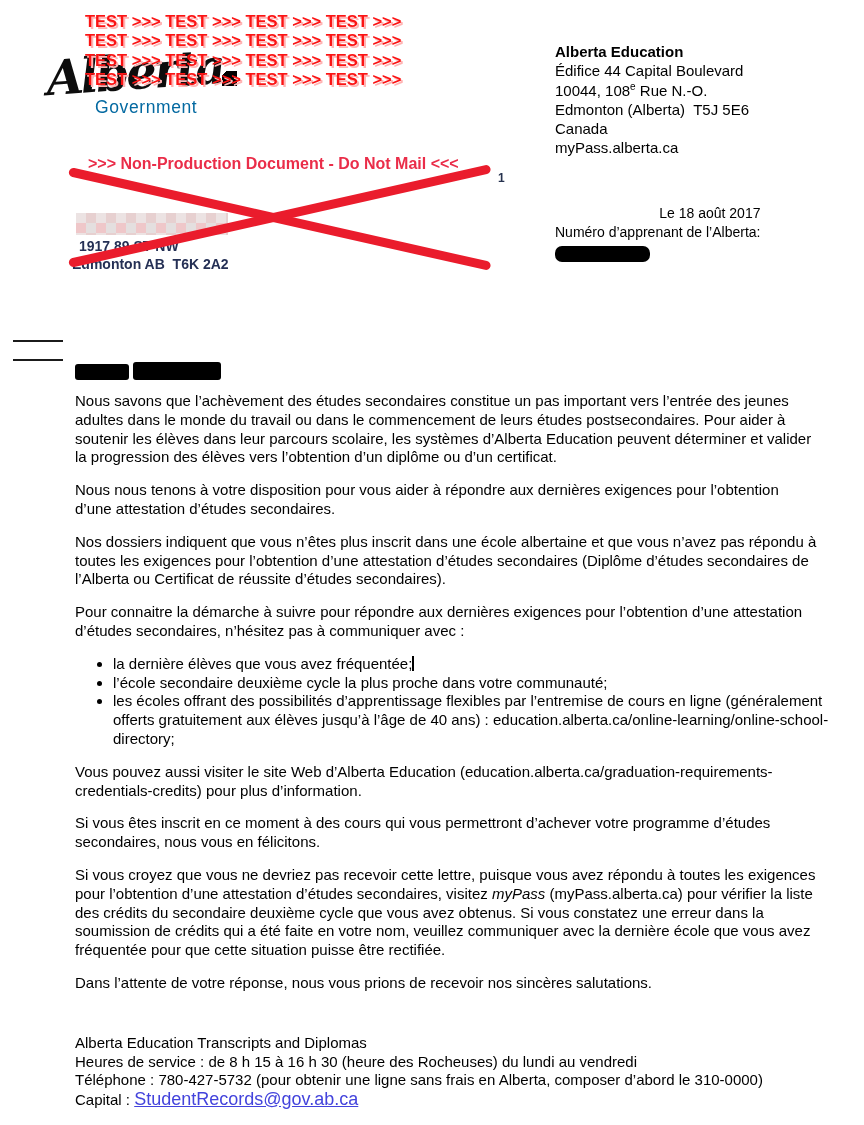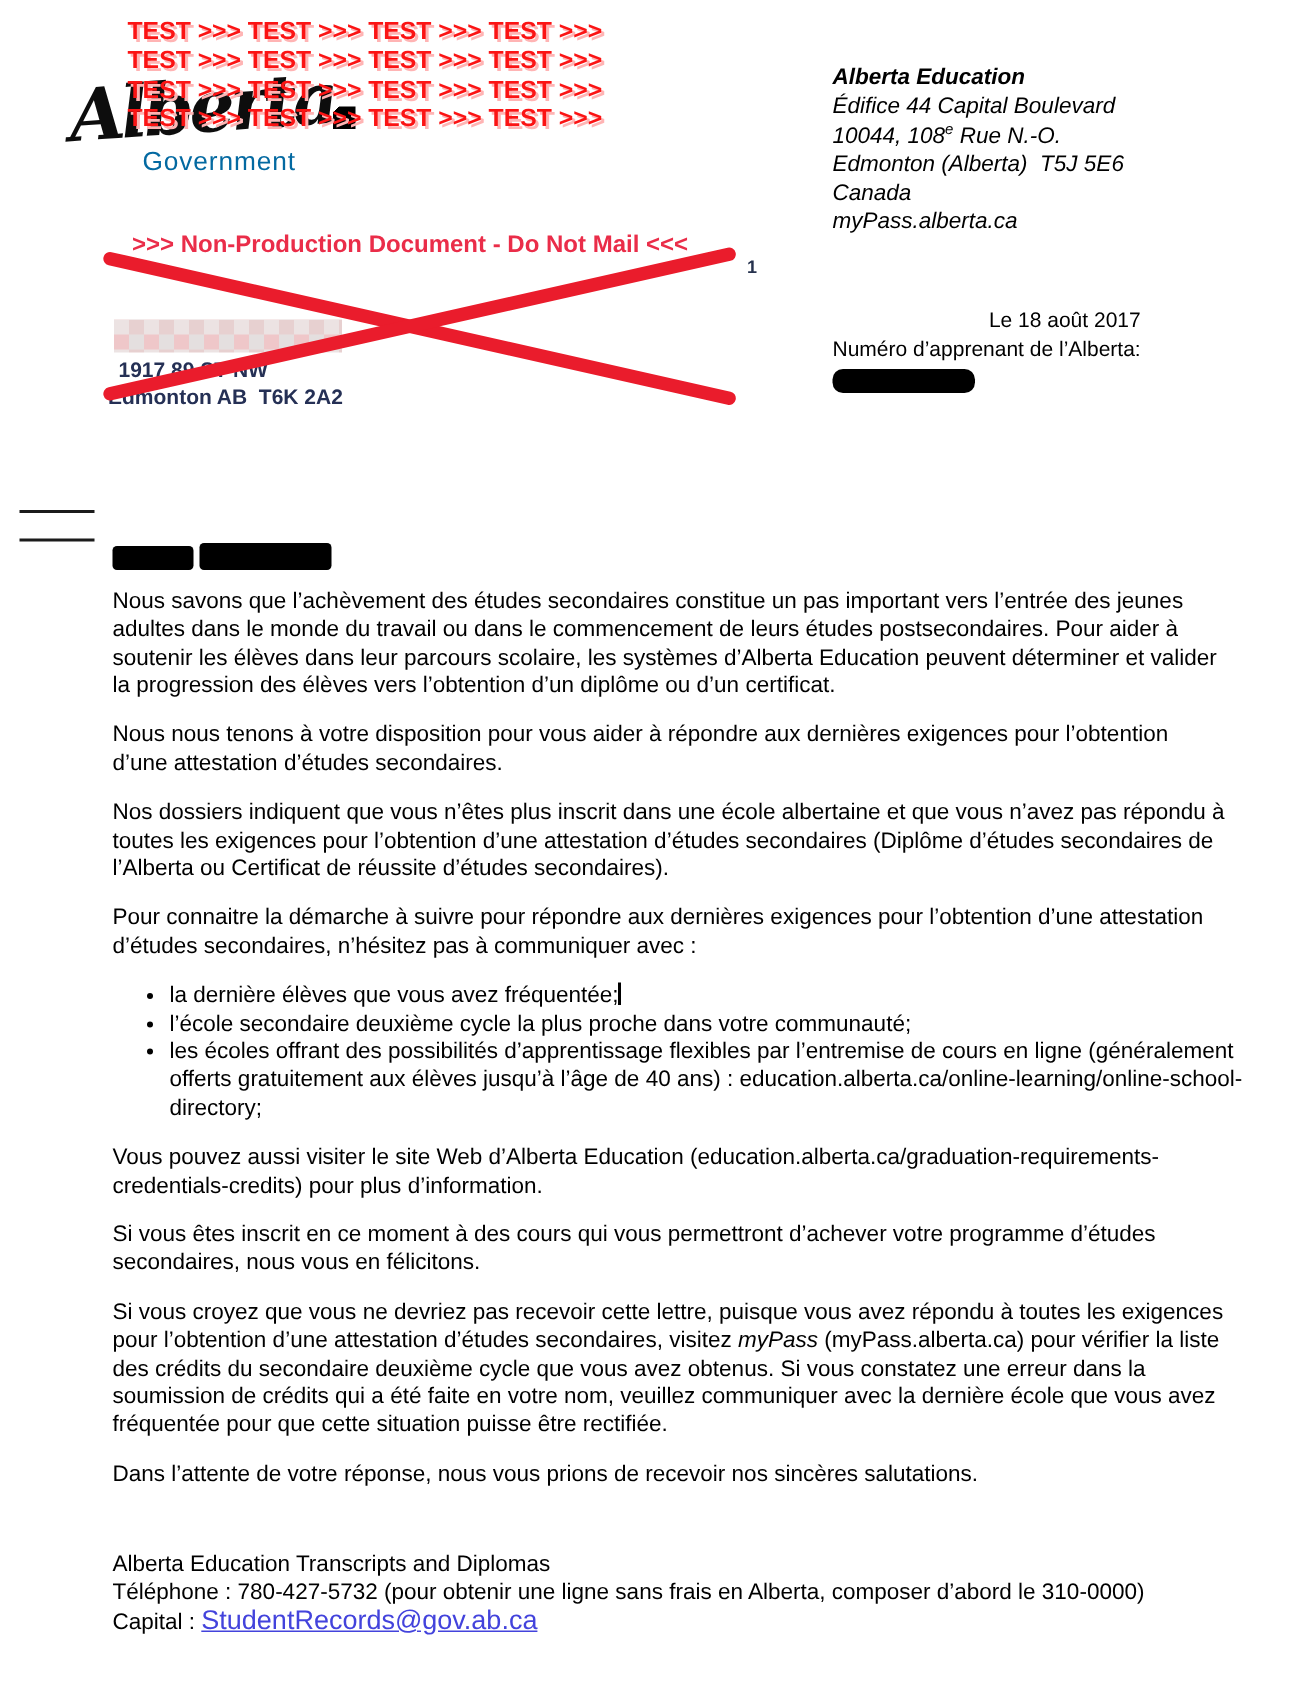--- a/index.html
+++ b/index.html
@@ -15,21 +15,21 @@
   .logo-caption{position:absolute;left:95px;top:97px;font-size:17.5px;color:#0369a1;
     letter-spacing:.6px;z-index:1;}
 
   
   .test-overlay{position:absolute;left:85px;top:12px;z-index:2;white-space:nowrap;
     color:#fb1414;font-weight:bold;font-size:16.5px;line-height:19.3px;
     text-shadow:2px 2px 0 #ffb4b4;}
 
   
   .sender{position:absolute;left:555px;top:42px;font-size:15px;line-height:19.3px;}
-  .sender-line{white-space:pre-wrap;font-style:italic;}
+  .sender-line{white-space:pre-wrap;}
   .sender .bold{font-weight:bold;}
   .sender sup{font-size:10px;line-height:0;}
 
   
   .banner{position:absolute;left:88px;top:155px;color:#ea2d49;font-weight:bold;font-size:16px;z-index:2;}
   .page-number{position:absolute;left:498px;top:171px;font-size:12px;font-weight:bold;color:#26324e;}
   .cross-line{position:absolute;width:432px;height:9px;background:#ea1c2c;border-radius:5px;
     transform-origin:0 50%;z-index:5;}
   .cross-a{left:69px;top:167px;transform:rotate(12.7deg);}
   .cross-b{left:69px;top:259px;transform:rotate(-12.7deg);}
@@ -124,17 +124,18 @@
       <li>les écoles offrant des possibilités d’apprentissage flexibles par l’entremise de cours en ligne (généralement offerts gratuitement aux élèves jusqu’à l’âge de 40 ans) : education.alberta.ca/online-learning/online-school-directory;</li>
     </ul>
     <p>Vous pouvez aussi visiter le site Web d’Alberta Education (education.alberta.ca/graduation-requirements-credentials-credits) pour plus d’information.</p>
     <p>Si vous êtes inscrit en ce moment à des cours qui vous permettront d’achever votre programme d’études secondaires, nous vous en félicitons.</p>
     <p><span>Si vous croyez que vous ne devriez pas recevoir cette lettre, puisque vous avez répondu à toutes les exigences pour l’obtention d’une attestation d’études secondaires, visitez </span><i>myPass</i><span> (myPass.alberta.ca) pour vérifier la liste des crédits du secondaire deuxième cycle que vous avez obtenus. Si vous constatez une erreur dans la soumission de crédits qui a été faite en votre nom, veuillez communiquer avec la dernière école que vous avez fréquentée pour que cette situation puisse être rectifiée.</span></p>
     <p>Dans l’attente de votre réponse, nous vous prions de recevoir nos sincères salutations.</p>
   </div>
 
   <div class="footer">
     <div class="footer-line">Alberta Education Transcripts and Diplomas</div>
+    <div class="footer-line">Heures de service : de 8 h 15 à 16 h 30 (heure des Rocheuses) du lundi au vendredi</div>
     <div class="footer-line">Téléphone : 780-427-5732 (pour obtenir une ligne sans frais en Alberta, composer d’abord le 310-0000)</div>
     <div class="footer-line"><span>Capital : </span><a class="email-link">StudentRecords@gov.ab.ca</a></div>
   </div>
 
 </div>
 
 </body></html>

